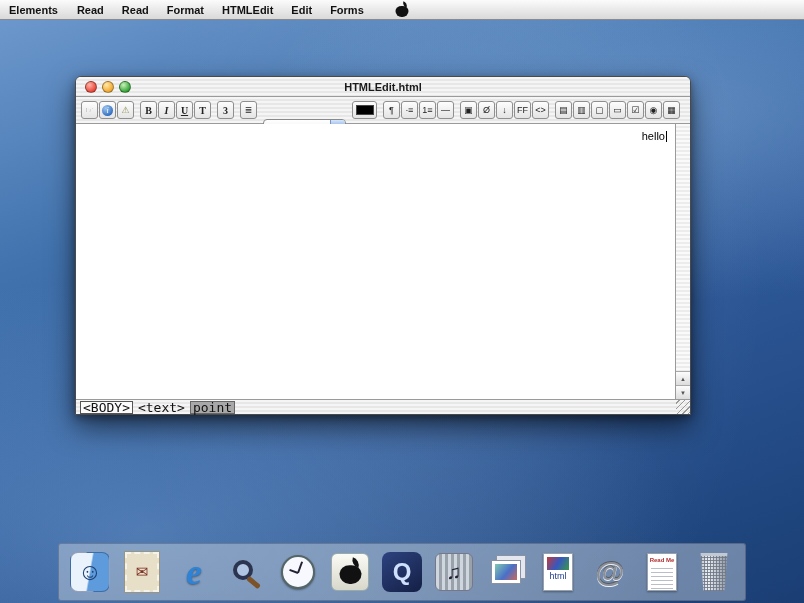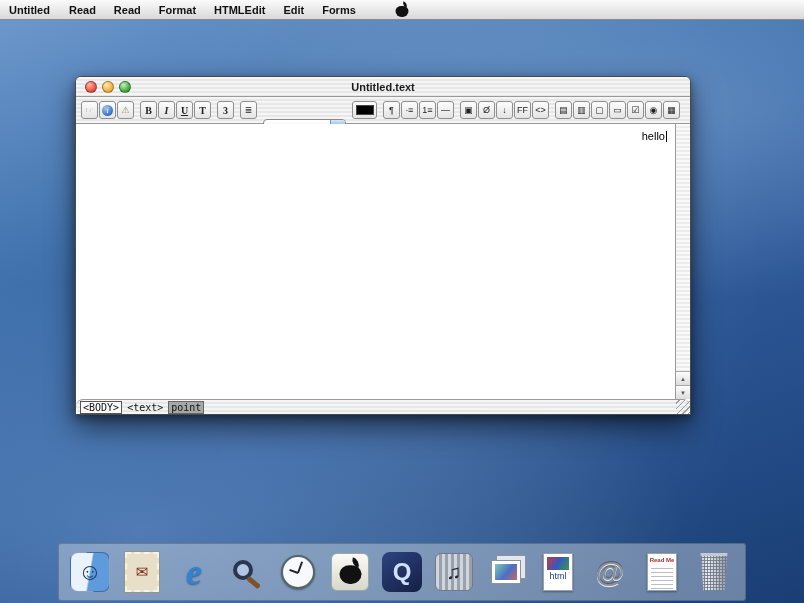--- a/index.html
+++ b/index.html
@@ -89,21 +89,21 @@
   .vscroll { width:15px; border-left:1px solid #9a9a9a; background:#f2f2f2;
     display:flex; flex-direction:column; }
   .vtrack { flex:1; background:repeating-linear-gradient(180deg,#fafafa 0 2px,#ececec 2px 4px); }
   .sarrow { height:14px; border-top:1px solid #aaa; background:linear-gradient(#fdfdfd,#dcdcdc);
     display:flex; align-items:center; justify-content:center; font-size:6px; color:#555; }
 
   
   .statusbar {
     height:15px; border-top:1px solid #9a9a9a; flex:0 0 auto;
     display:flex; align-items:center; padding-left:4px; gap:3px;
-    font-family:"DejaVu Sans Mono", monospace; font-size:10px; color:#111;border-radius:7px;
+    font-family:"DejaVu Sans Mono", monospace; font-size:13px; color:#111;
   }
   .tag { padding:0 2px; line-height:11px; }
   .tag.boxed { border:1px solid #555; background:#fbfbfb; }
   .tag.selected { border:1px solid #666; background:#a8a8a8; }
   .sb-spacer { flex:1; }
   .grip { width:14px; height:14px; align-self:flex-end;
     background:repeating-linear-gradient(135deg, transparent 0 2px, #9a9a9a 2px 3px, #f2f2f2 3px 4px); }
 
   
   .dock {
@@ -157,33 +157,33 @@
       repeating-linear-gradient(0deg, rgba(110,118,132,0.85) 0 1px, transparent 1px 3px),
       linear-gradient(90deg,#a9b1bd,#eef1f6 30%,#98a0ac 85%);
     border-top:3px solid #c3c9d2; }
 </style>
 </head>
 <body>
 
 <div class="desktop"></div>
 
 <div class="menubar">
-  <span class="appname">Untitled</span>
+  <span class="appname">Elements</span>
   <span class="mitem">Read</span>
   <span class="mitem">Read</span>
   <span class="mitem">Format</span>
   <span class="mitem">HTMLEdit</span>
   <span class="mitem">Edit</span>
   <span class="mitem">Forms</span>
   <span class="apple"></span>
 </div>
 
 <div class="window">
   <div class="titlebar pinstripe">
-    <span class="wtitle">Untitled.text</span>
+    <span class="wtitle">HTMLEdit.html</span>
     <div class="lights">
       <span class="light red"></span>
       <span class="light yellow"></span>
       <span class="light green"></span>
     </div>
   </div>
 
   <div class="toolbar pinstripe">
     <div class="grp">
       <div class="tb">☞</div>

